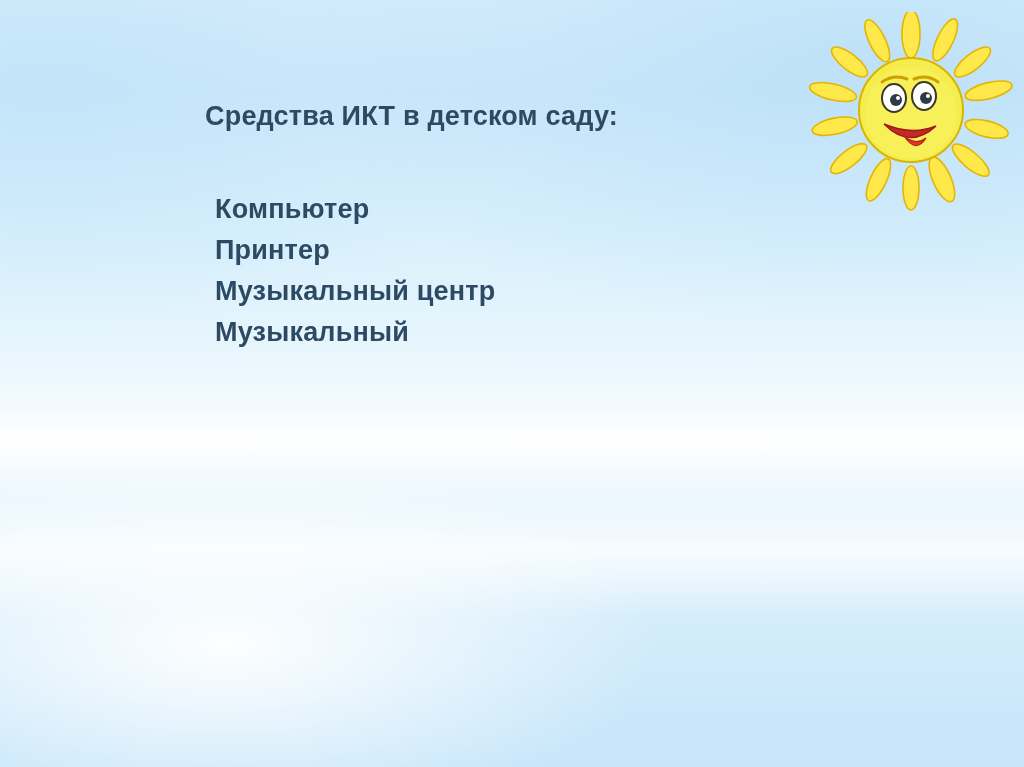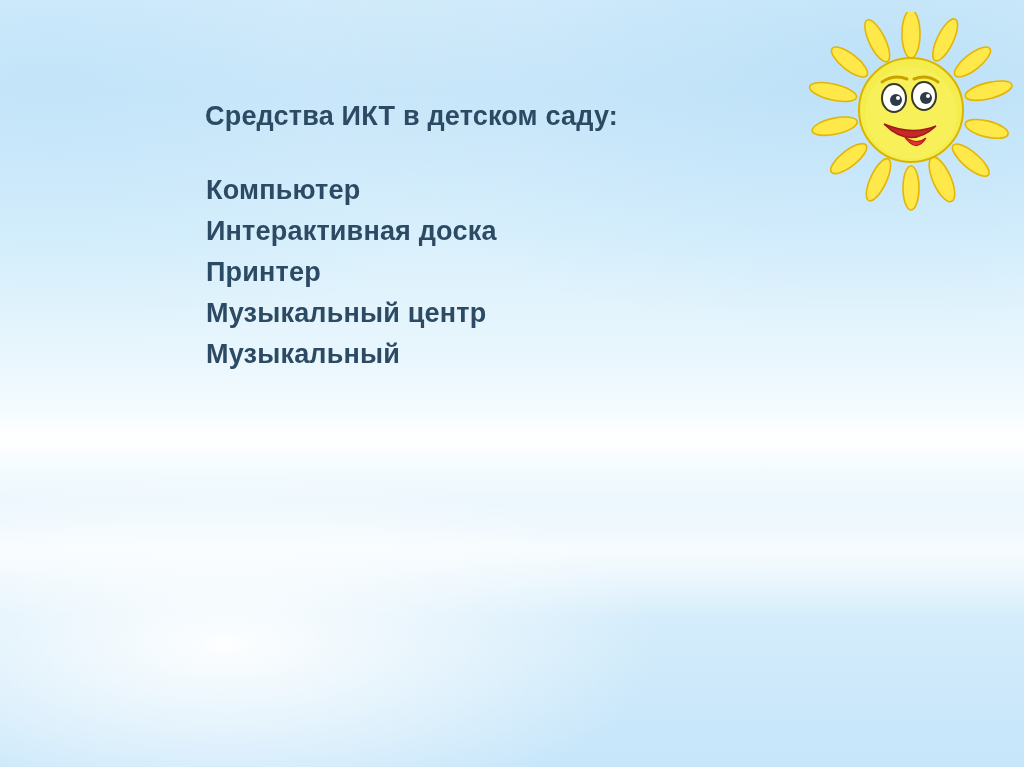--- a/index.html
+++ b/index.html
@@ -65,27 +65,27 @@
     width: 620px;
     z-index: 3;
   }
 
   .slide-heading {
     font-size: 27px;
     line-height: 40px;
     color: #2c4a63;
     font-weight: bold;
     letter-spacing: 0.2px;
-    margin: 0 0 34px 0;
+    margin: 0 0 53px 0;
     white-space: pre;
   }
 
   .bullet-list {
     list-style: none;
-    margin: 1px;
+    margin: 10px;
     padding: 0;
   }
 
   .bullet-list li {
     font-size: 27px;
     line-height: 41px;
     color: #2c4a63;
     font-weight: bold;
     letter-spacing: 0.2px;
     white-space: pre;
@@ -105,21 +105,20 @@
 </head>
 <body>
 
 <div id="slide">
 
   <div id="content">
     <div class="slide-heading">Средства ИКТ в детском саду:</div>
 
     <ul class="bullet-list">
       <li>Компьютер</li>
-      <li>Интерактивная доска</li>
       <li>Принтер</li>
       <li>Музыкальный центр</li>
       <li>Музыкальный</li>
     </ul>
   </div>
 
   <div id="sun">
     <svg width="212" height="200" viewBox="0 0 212 200" xmlns="http://www.w3.org/2000/svg">
       <g fill="#FFE84A" stroke="#E3B505" stroke-width="1.6">
 

